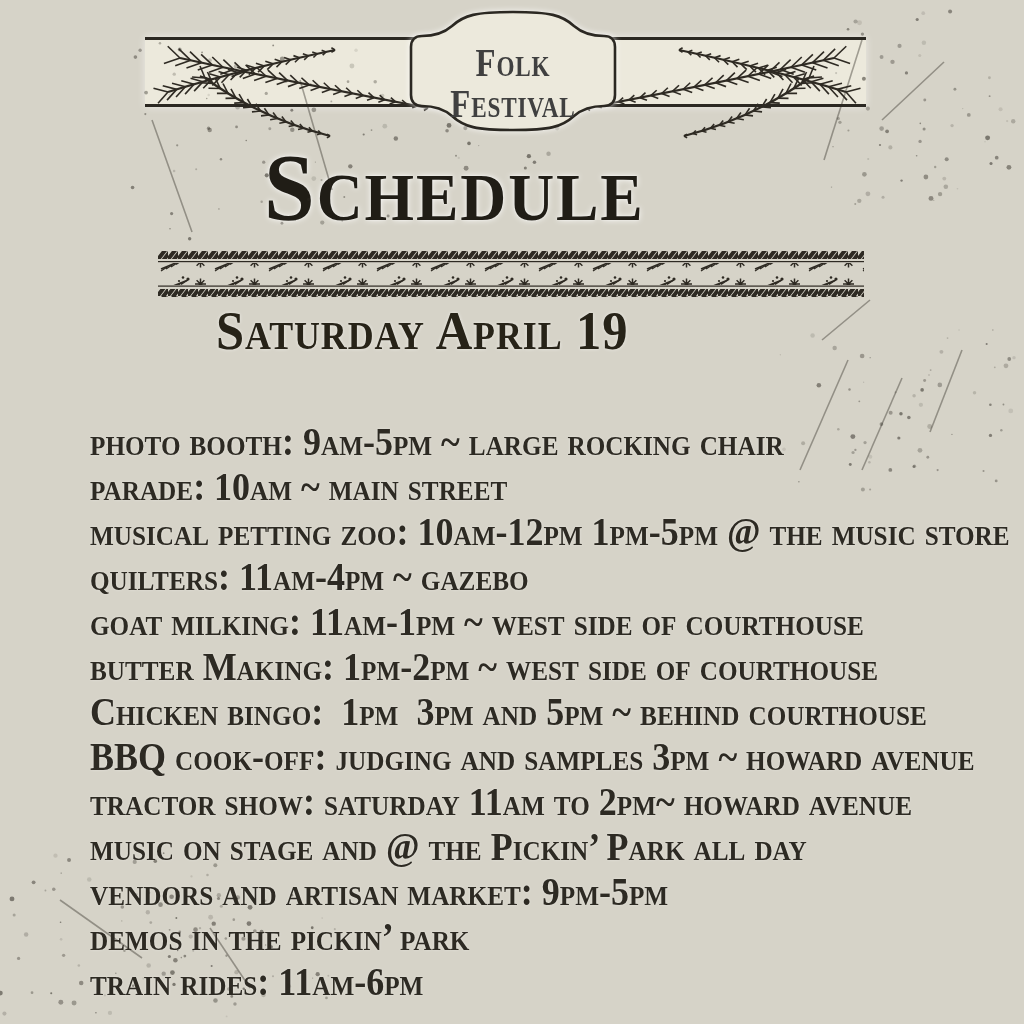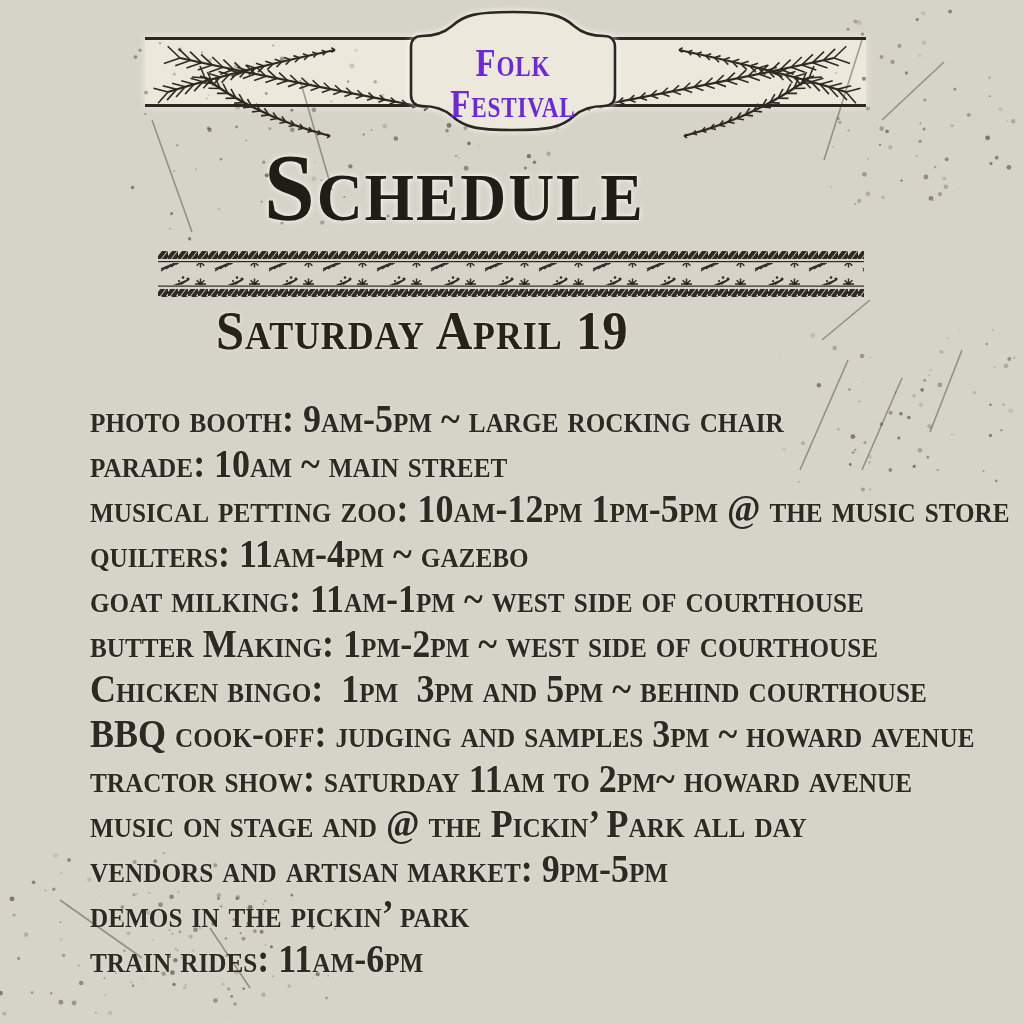--- a/index.html
+++ b/index.html
@@ -19,21 +19,21 @@
     border-top:3px solid #2b2822;
     border-bottom:3px solid #2b2822;
     box-shadow:0 0 8px rgba(255,255,255,.55);
   }
   #branches { left:0; top:0; width:1024px; height:170px; pointer-events:none; }
 
   
   .badge { left:398px; top:6px; width:230px; height:132px; }
   .badge svg { position:absolute; inset:0; filter:drop-shadow(0 0 3px rgba(255,255,255,.85)); }
   .badge-text { position:absolute; width:100%; text-align:center; font-weight:700;
-                font-variant:small-caps; color:#6d28d9; line-height:1; }
+                font-variant:small-caps; color:#404040; line-height:1; }
   .badge-title { top:36px; font-size:41px; letter-spacing:1px; }
   .badge-title span { display:inline-block; transform:scaleX(.8); }
   .badge-year  { top:82px; font-size:36px; }
   .badge-year span { display:inline-block; transform:scaleX(.85); }
 
   
   .title-wrap { left:0; top:140px; width:908px; text-align:center; }
   .title-wrap span {
     display:inline-block; font-size:96px; font-weight:700; font-variant:small-caps;
     letter-spacing:2px; line-height:1; color:#201d16; transform:scaleX(.95);
@@ -47,21 +47,21 @@
 
   
   .date-wrap { left:0; top:303px; width:844px; text-align:center; }
   .date-wrap span {
     display:inline-block; font-size:55px; font-weight:700; font-variant:small-caps;
     letter-spacing:1px; line-height:1; color:#272318; transform:scaleX(.92);
     text-shadow:0 0 4px rgba(255,255,255,.6);
   }
 
   
-  .events { left:90px; top:396px; width:930px; }
+  .events { left:90px; top:419px; width:930px; }
   .event {
     height:45px; line-height:45px; font-size:40px; font-weight:700;
     font-variant:small-caps; white-space:pre; color:#2d2a23;
     transform:scaleX(.9); transform-origin:0 50%;
     text-shadow:0 0 3px rgba(255,255,255,.4);
   }
 
   #grunge { left:0; top:0; width:1024px; height:1024px; pointer-events:none; }
 </style>
 </head>

